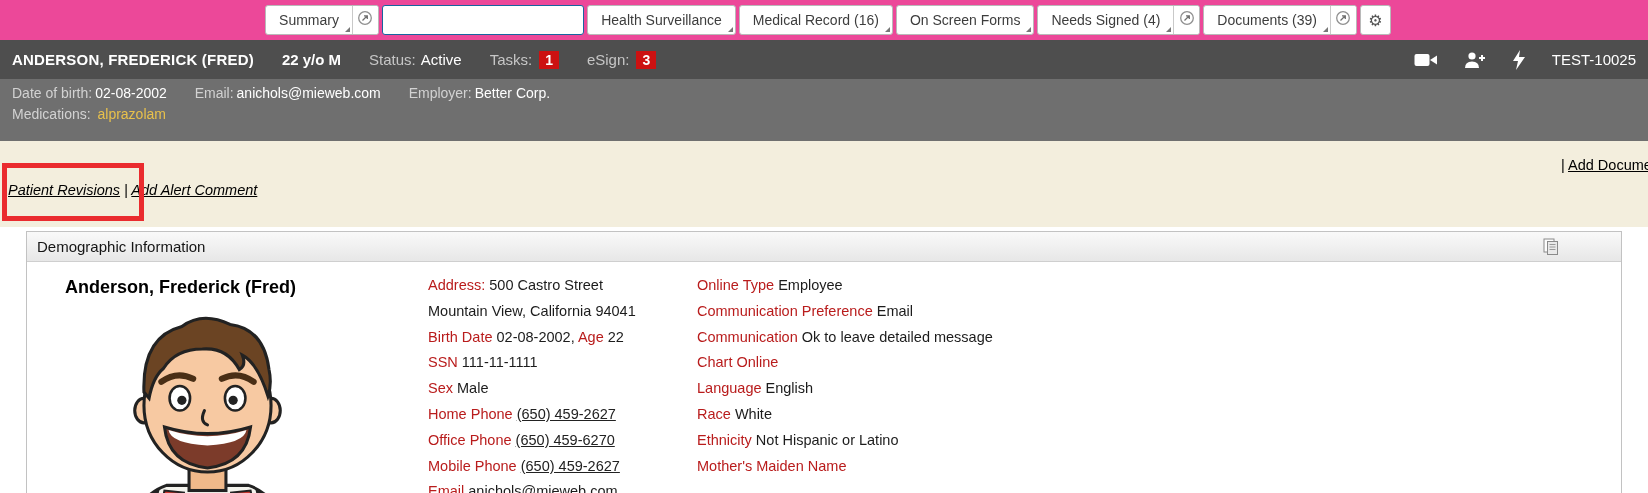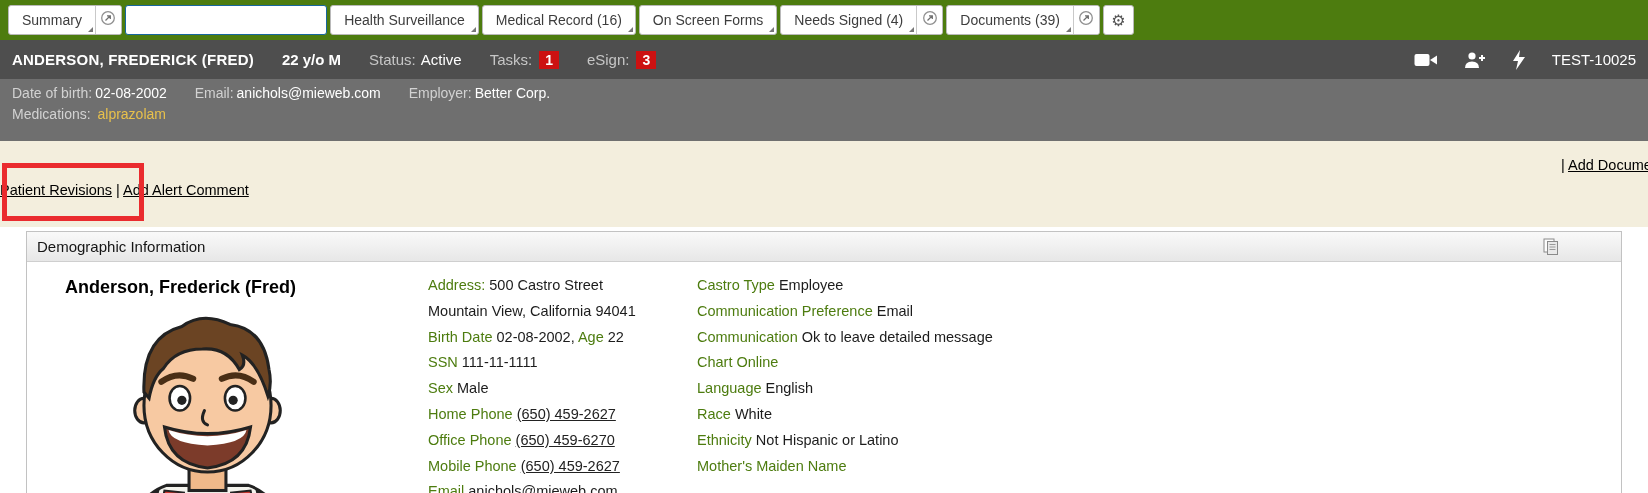--- a/index.html
+++ b/index.html
@@ -7,21 +7,21 @@
   body {
     position: relative;
     width: 1648px; height: 493px;
     overflow: hidden;
     background: #fff;
     font-family: "Liberation Sans", "DejaVu Sans", sans-serif;
     color: #222;
   }
 
   
-  .tabbar { height: 40px; display: flex; align-items: flex-start; padding: 5px 0 0 8px; gap: 3px; background: #4d7c0f; }
+  .tabbar { height: 40px; display: flex; align-items: flex-start; padding: 5px 0 0 8px; gap: 3px; background: #ec4899; justify-content: center; }
   .tabgroup { display: flex; align-items: stretch; height: 30px; border: 1px solid #b9b9b9; border-radius: 3px; background: #fff; overflow: hidden; }
   .tabgroup.active { border-color: #16669f; }
   .tab { position: relative; padding: 0 13px; line-height: 28px; font-size: 14px; color: #3d3d3d; cursor: pointer; white-space: nowrap; }
   .tabgroup.active .tab { background: var(--accent); color: #fff; font-weight: bold; margin-top: 42px; }
   .tab::after { content: ""; position: absolute; right: 2px; bottom: 2px; width: 0; height: 0;
     border-left: 5px solid transparent; border-bottom: 5px solid #777; }
   .tabgroup.active .tab::after { border-bottom-color: #e8f3fb; }
   .popout { width: 26px; display: flex; align-items: center; justify-content: center; border-left: 1px solid #c9c9c9; background: #fff; cursor: pointer; }
   .gearbtn { width: 31px; height: 30px; border: 1px solid #b9b9b9; border-radius: 3px; background: #fff;
     display: flex; align-items: center; justify-content: center; font-size: 16px; color: #555; cursor: pointer; padding: 0; }
@@ -40,38 +40,38 @@
   
   .info-bar { background: var(--bar-mid); height: 62px; padding: 4px 12px; font-size: 14px; line-height: 21px; color: #fff; }
   .ib-group { margin-right: 24px; }
   .ib-lbl { color: #d2d2d2; }
   .ib-val { color: #fff; margin-left: 3px; }
   .meds { color: var(--medication-yellow); }
 
   
   .notice { position: relative; background: var(--notice-beige); height: 86px; font-size: 14.5px; }
   .adddoc { position: absolute; top: 16px; left: 1561px; white-space: nowrap; color: #000; }
-  .revlinks { position: absolute; top: 41px; left: 0; white-space: nowrap; color: #000; }
+  .revlinks { position: absolute; top: 41px; left: 8px; white-space: nowrap; color: #000; font-style: italic; }
   a.plain { color: #000; text-decoration: underline; cursor: pointer; }
   .annot { position: absolute; left: 2px; top: 22px; width: 142px; height: 58px;
     border: 5px solid var(--annotation-red); pointer-events: none; }
 
   
   .panel { margin: 4px 26px 0; border: 1px solid #c2c2c2; background: #fff; }
   .panel-h { position: relative; background: linear-gradient(#f9f9f9, #e7e7e7); border-bottom: 1px solid #cfcfcf;
     padding: 6px 10px; font-size: 15px; font-weight: normal; color: #151515; height: 30px; }
   .ph-icon { position: absolute; left: 1516px; top: 6px; cursor: pointer; }
   .panel-b { display: flex; }
   .colL { width: 374px; flex: none; }
   .pname { font-size: 18px; font-weight: bold; margin: 15px 0 0 38px; color: #000; white-space: nowrap; }
   .avatar { margin: 8px 0 0 78px; width: 205px; }
   .colM { width: 269px; flex: none; padding: 11px 0 0 27px; }
   .colR { flex: 1; padding: 11px 0 0 27px; }
   .row { line-height: 25.8px; white-space: nowrap; font-size: 14.5px; }
-  .lbl { color: #4d7c0f; }
+  .lbl { color: #b91c1c; }
   .val { color: #1c1c1c; }
   a.val { color: #222; text-decoration: underline; cursor: pointer; }
 </style>
 </head>
 <body>
 
 <div class="tabbar">
   <div class="tabgroup">
     <div class="tab"><span>Summary</span></div>
     <div class="popout">
@@ -255,21 +255,21 @@
         <a class="val">(650) 459-2627</a>
       </div>
       <div class="row">
         <span class="lbl">Email</span>
         <span class="val">anichols@mieweb.com</span>
       </div>
     </div>
 
     <div class="colR">
       <div class="row">
-        <span class="lbl">Castro Type</span>
+        <span class="lbl">Online Type</span>
         <span class="val">Employee</span>
       </div>
       <div class="row">
         <span class="lbl">Communication Preference</span>
         <span class="val">Email</span>
       </div>
       <div class="row">
         <span class="lbl">Communication</span>
         <span class="val">Ok to leave detailed message</span>
       </div>

